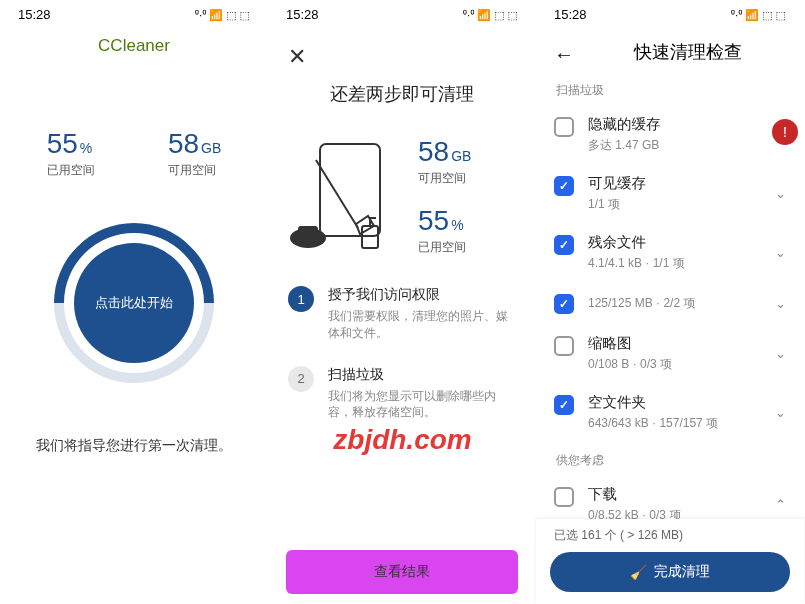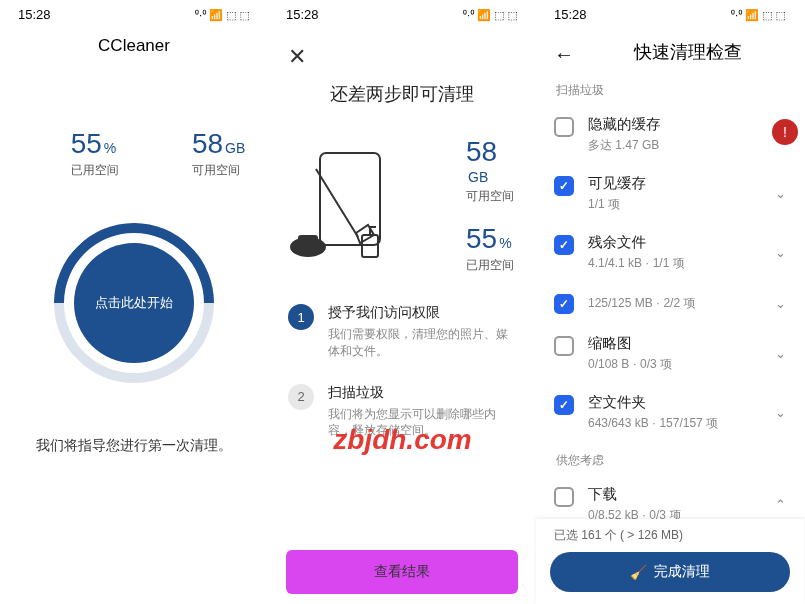--- a/index.html
+++ b/index.html
@@ -2,23 +2,23 @@
 <html><head>
 <meta charset="utf-8">
 <style>
 * { margin: 0; padding: 0; box-sizing: border-box; font-family: -apple-system, "Helvetica Neue", Arial, sans-serif; }
 body { display: flex; width: 805px; height: 604px; background: #fff; overflow: hidden; }
 .screen { width: 268px; height: 604px; background: #fff; position: relative; display: flex; flex-direction: column; }
 .status-bar { height: 28px; display: flex; justify-content: space-between; align-items: center; padding: 0 18px; font-size: 13px; font-weight: 500; }
 .status-right { display: flex; gap: 4px; align-items: center; font-size: 11px; }
 
 
-.s1-title { text-align: center; font-size: 17px; font-weight: 500; color: #000000; margin-top: 8px; }
+.s1-title { text-align: center; font-size: 17px; font-weight: 500; color: #4d7c0f; margin-top: 8px; }
 .s1-stats { display: flex; justify-content: space-around; margin-top: 72px; padding: 0 10px; }
-.stat { text-align: left; margin-left: 48px; }
+.stat { text-align: left; }
 .stat-val { font-size: 28px; font-weight: 400; color: #1e4f8f; display: inline-block; }
 .stat-unit { font-size: 14px; color: #1e4f8f; margin-left: 2px; }
 .stat-label { font-size: 12px; color: #555; margin-top: 2px; }
 .s1-circle-wrap { display: flex; justify-content: center; margin-top: 44px; }
 .circle-outer { width: 160px; height: 160px; border-radius: 50%; position: relative; display: flex; align-items: center; justify-content: center; }
 .circle-ring { position: absolute; width: 160px; height: 160px; border-radius: 50%; border: 10px solid #dce3ed; border-top-color: #1e4f8f; border-right-color: #1e4f8f; transform: rotate(-45deg); }
 .circle-inner { width: 120px; height: 120px; border-radius: 50%; background: #1e4f8f; display: flex; align-items: center; justify-content: center; color: #fff; font-size: 13px; z-index: 1; }
 .s1-guide { text-align: center; font-size: 14px; color: #333; margin-top: 52px; padding: 0 30px; line-height: 1.5; }
 
 

